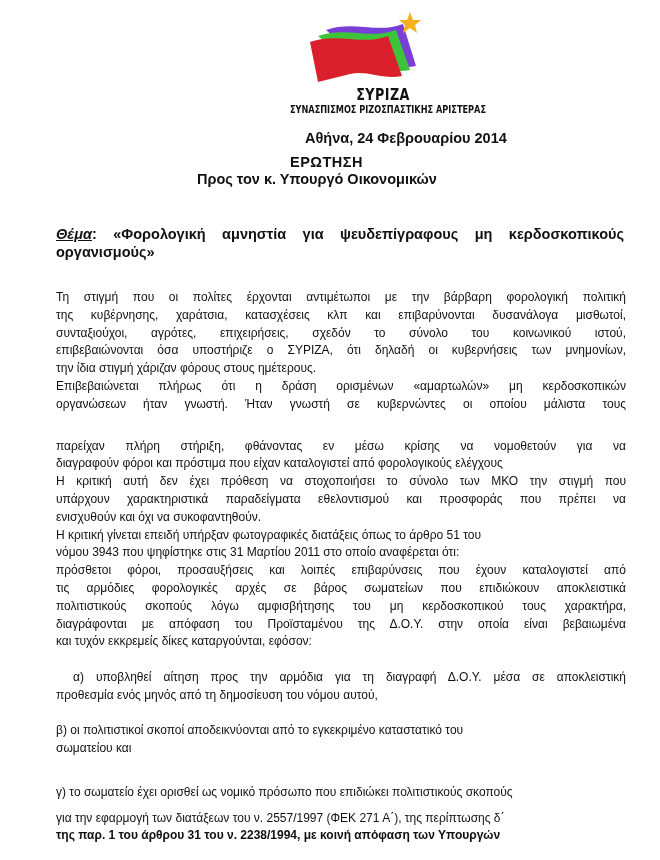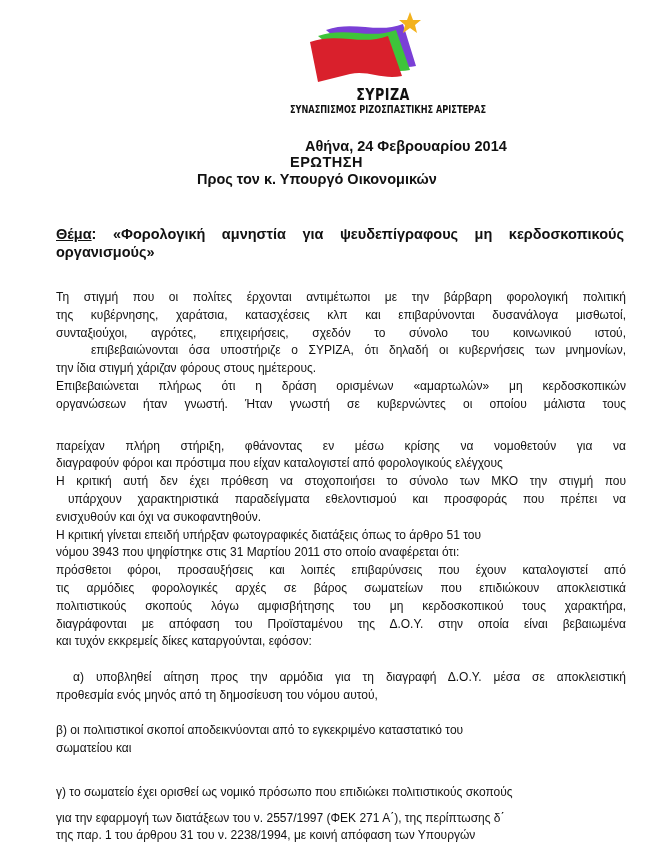--- a/index.html
+++ b/index.html
@@ -14,29 +14,29 @@
       font-family: "DejaVu Sans", sans-serif; font-weight: bold; font-size: 15px;
       letter-spacing: 0.5px; color: #111;
       transform: scaleX(0.85);
     }
     .logo-sub {
       position: absolute; left: -20px; right: -30px; top: 95px; text-align: center;
       font-family: "DejaVu Sans", sans-serif; font-weight: bold; font-size: 10.5px;
       color: #111; white-space: nowrap; transform: scaleX(0.78);
     }
     .hdr { position: absolute; font-weight: bold; font-size: 14.5px; white-space: nowrap; }
-    .date { left: 305px; top: 138px; }
+    .date { left: 305px; top: 130px; }
     .erotisi { left: 290px; top: 154px; letter-spacing: 0.5px; }
     .pros { left: 197px; top: 171px; }
     .subject {
       position: absolute; left: 56px; top: 225px; width: 568px;
       font-weight: bold; font-size: 14.5px; line-height: 18px; text-align: justify;
       text-align-last: left;
     }
-    .subject-label { text-decoration: underline; }
+    .subject-label { font-style: italic; text-decoration: underline; }
     .body {
       position: absolute; left: 56px; top: 289px; width: 570px;
       font-size: 12px; line-height: 17.8px; color: #111;
     }
     .line { display: block; white-space: nowrap; text-align: justify; text-align-last: justify; }
     .line.last { text-align-last: left; }
     .gap { display: block; height: 17.8px; }
   </style>
 </head>
 <body>
@@ -62,42 +62,42 @@
 
 <div class="subject">
   <div class="line" style="white-space: nowrap;"><span class="subject-label">Θέμα</span><span>: «Φορολογική  αμνηστία  για   ψευδεπίγραφους  μη  κερδοσκοπικούς</span></div>
   <div>οργανισμούς»</div>
 </div>
 
 <div class="body">
   <span class="line" style="white-space: nowrap;">Τη στιγμή που οι πολίτες έρχονται αντιμέτωποι με την βάρβαρη φορολογική πολιτική</span>
   <span class="line" style="white-space: nowrap;">της κυβέρνησης, χαράτσια, κατασχέσεις κλπ  και επιβαρύνονται δυσανάλογα  μισθωτοί,</span>
   <span class="line" style="white-space: nowrap;">συνταξιούχοι,  αγρότες,  επιχειρήσεις,  σχεδόν  το  σύνολο  του  κοινωνικού  ιστού,</span>
-  <span class="line" style="white-space: nowrap; margin-left: 35px;">επιβεβαιώνονται  όσα υποστήριζε ο ΣΥΡΙΖΑ, ότι δηλαδή οι κυβερνήσεις των μνημονίων,</span>
+  <span class="line" style="white-space: nowrap;">επιβεβαιώνονται  όσα υποστήριζε ο ΣΥΡΙΖΑ, ότι δηλαδή οι κυβερνήσεις των μνημονίων,</span>
   <span class="line last" style="white-space: nowrap;">την ίδια στιγμή χάριζαν φόρους στους ημέτερους.</span>
   <span class="line" style="white-space: nowrap;">Επιβεβαιώνεται πλήρως ότι η δράση ορισμένων «αμαρτωλών»      μη κερδοσκοπικών</span>
   <span class="line" style="white-space: nowrap;">οργανώσεων ήταν γνωστή. Ήταν γνωστή σε κυβερνώντες οι οποίου μάλιστα τους</span>
   <span class="line" style="white-space: nowrap; margin-top: 24px;">παρείχαν   πλήρη   στήριξη,  φθάνοντας εν μέσω  κρίσης να  νομοθετούν για να</span>
   <span class="line last" style="white-space: nowrap;">διαγραφούν  φόροι και πρόστιμα που είχαν καταλογιστεί  από φορολογικούς ελέγχους</span>
   <span class="line" style="white-space: nowrap;"> Η κριτική αυτή δεν έχει πρόθεση να στοχοποιήσει  το σύνολο των ΜΚΟ  την στιγμή που</span>
-  <span class="line" style="white-space: nowrap; margin-left: 12px;">υπάρχουν χαρακτηριστικά παραδείγματα  εθελοντισμού και προσφοράς που πρέπει να</span>
+  <span class="line" style="white-space: nowrap;">υπάρχουν χαρακτηριστικά παραδείγματα  εθελοντισμού και προσφοράς που πρέπει να</span>
   <span class="line last" style="white-space: nowrap;">ενισχυθούν  και όχι να συκοφαντηθούν.</span>
   <span class="line last" style="white-space: nowrap;"> Η κριτική  γίνεται  επειδή υπήρξαν φωτογραφικές   διατάξεις  όπως το άρθρο 51 του</span>
   <span class="line last" style="white-space: nowrap;">νόμου 3943 που ψηφίστηκε   στις 31 Μαρτίου 2011 στο οποίο  αναφέρεται  ότι:</span>
   <span class="line" style="white-space: nowrap;">πρόσθετοι φόροι, προσαυξήσεις και λοιπές επιβαρύνσεις που έχουν καταλογιστεί από</span>
   <span class="line" style="white-space: nowrap;">τις αρμόδιες φορολογικές αρχές σε βάρος σωματείων που επιδιώκουν αποκλειστικά</span>
   <span class="line" style="white-space: nowrap;">πολιτιστικούς  σκοπούς λόγω αμφισβήτησης  του μη κερδοσκοπικού τους χαρακτήρα,</span>
   <span class="line" style="white-space: nowrap;">διαγράφονται  με απόφαση του Προϊσταμένου της Δ.Ο.Υ. στην οποία είναι βεβαιωμένα</span>
   <span class="line last" style="white-space: nowrap;">και τυχόν  εκκρεμείς δίκες καταργούνται,  εφόσον:</span>
 
   <span class="gap"></span>
   <span class="line" style="white-space: nowrap; margin-left: 17px;">α) υποβληθεί αίτηση  προς την  αρμόδια για τη  διαγραφή Δ.Ο.Υ.  μέσα σε αποκλειστική</span>
   <span class="line last" style="white-space: nowrap;">προθεσμία ενός μηνός από τη δημοσίευση  του νόμου αυτού,</span>
 
   <span class="gap"></span>
   <span class="line last" style="white-space: nowrap;">β) οι πολιτιστικοί  σκοποί αποδεικνύονται  από το εγκεκριμένο  καταστατικό  του</span>
   <span class="line last" style="white-space: nowrap;">σωματείου  και</span>
 
   <span class="gap"></span>
   <span class="line last" style="white-space: nowrap; margin-top: 8px;">γ) το σωματείο  έχει ορισθεί ως νομικό πρόσωπο που επιδιώκει πολιτιστικούς  σκοπούς</span>
   <span class="line last" style="white-space: nowrap; margin-top: 8px;">για την  εφαρμογή των διατάξεων του ν. 2557/1997 (ΦΕΚ 271 Α΄), της περίπτωσης δ΄</span>
-  <span class="line last" style="white-space: nowrap;">της παρ. 1 του άρθρου 31 του ν. 2238/1994, με κοινή απόφαση των Υπουργών</span>
+  <span class="line last" style="white-space: nowrap; font-weight: bold;">της παρ. 1 του άρθρου 31 του ν. 2238/1994, με κοινή απόφαση των Υπουργών</span>
 </div>
 
 </body></html>

